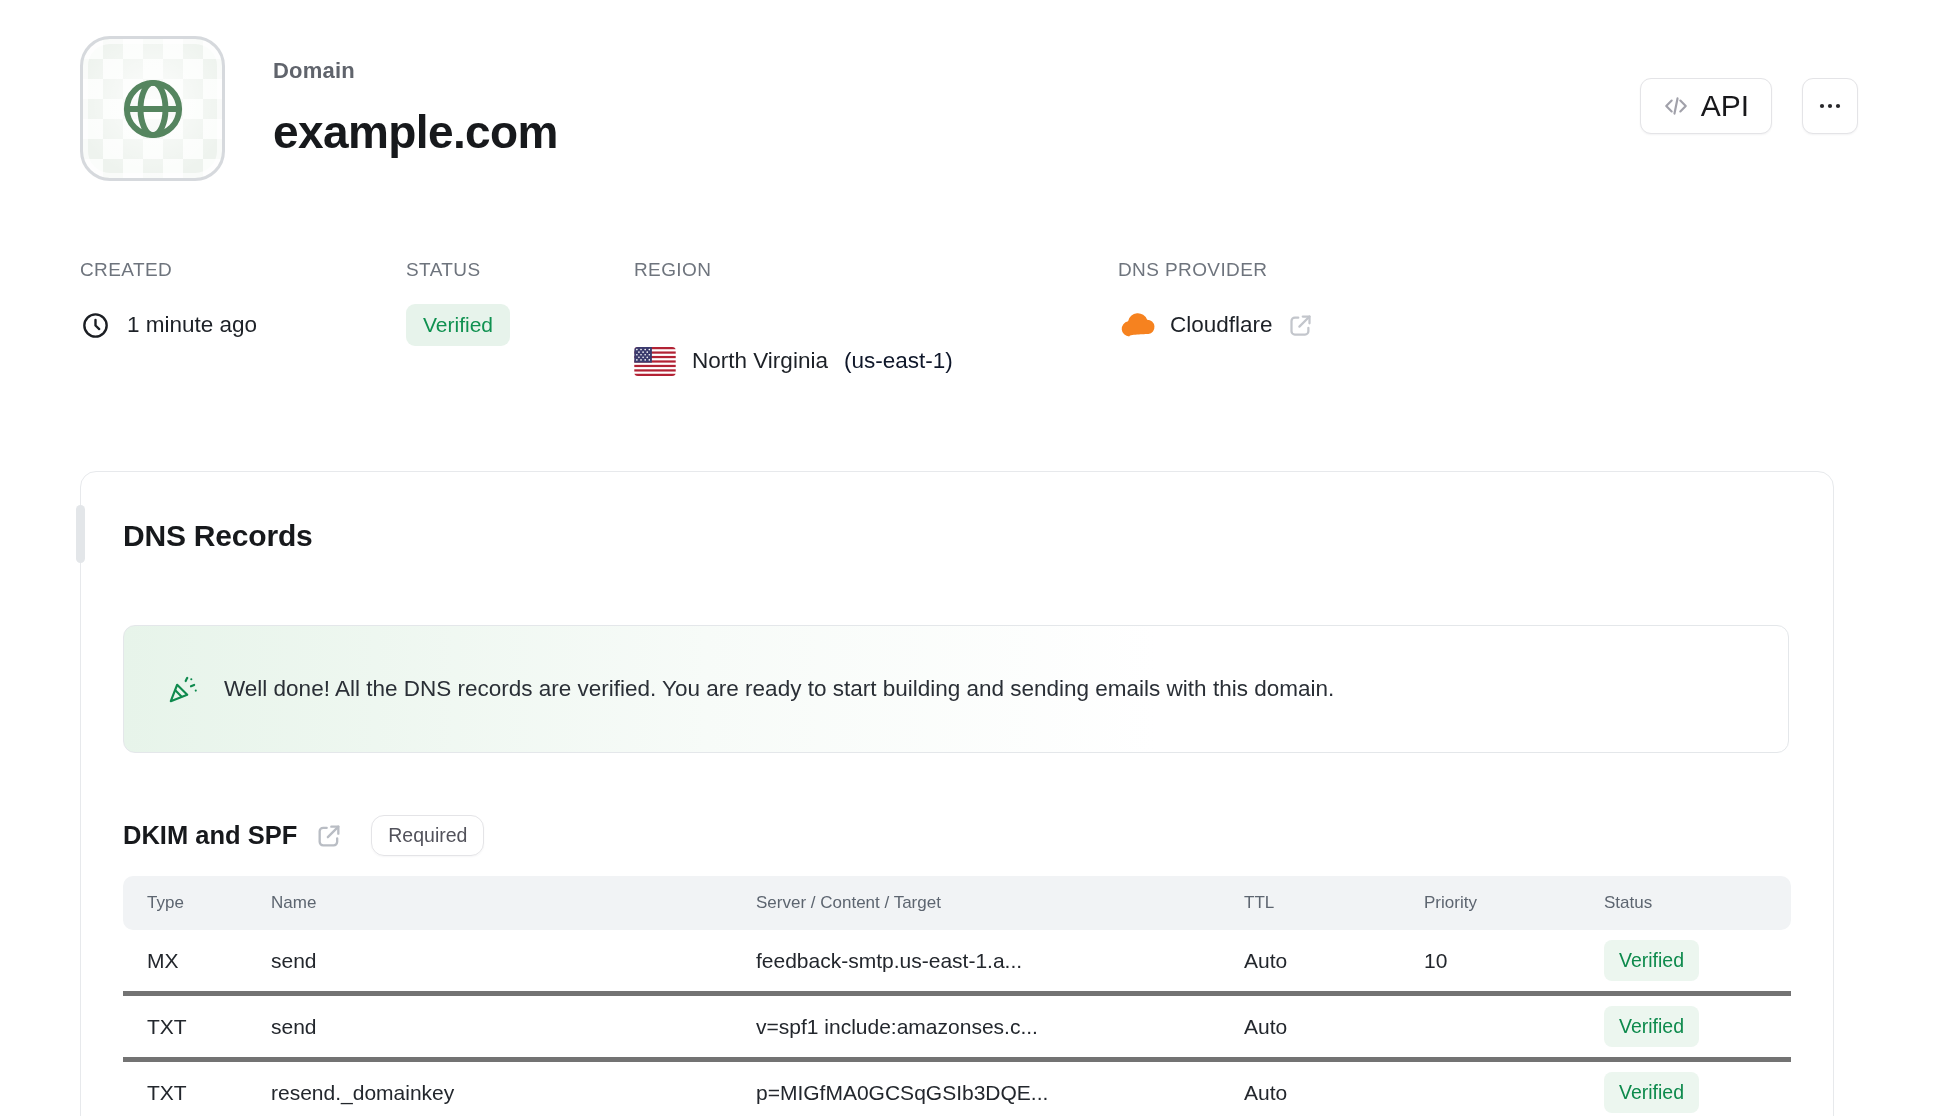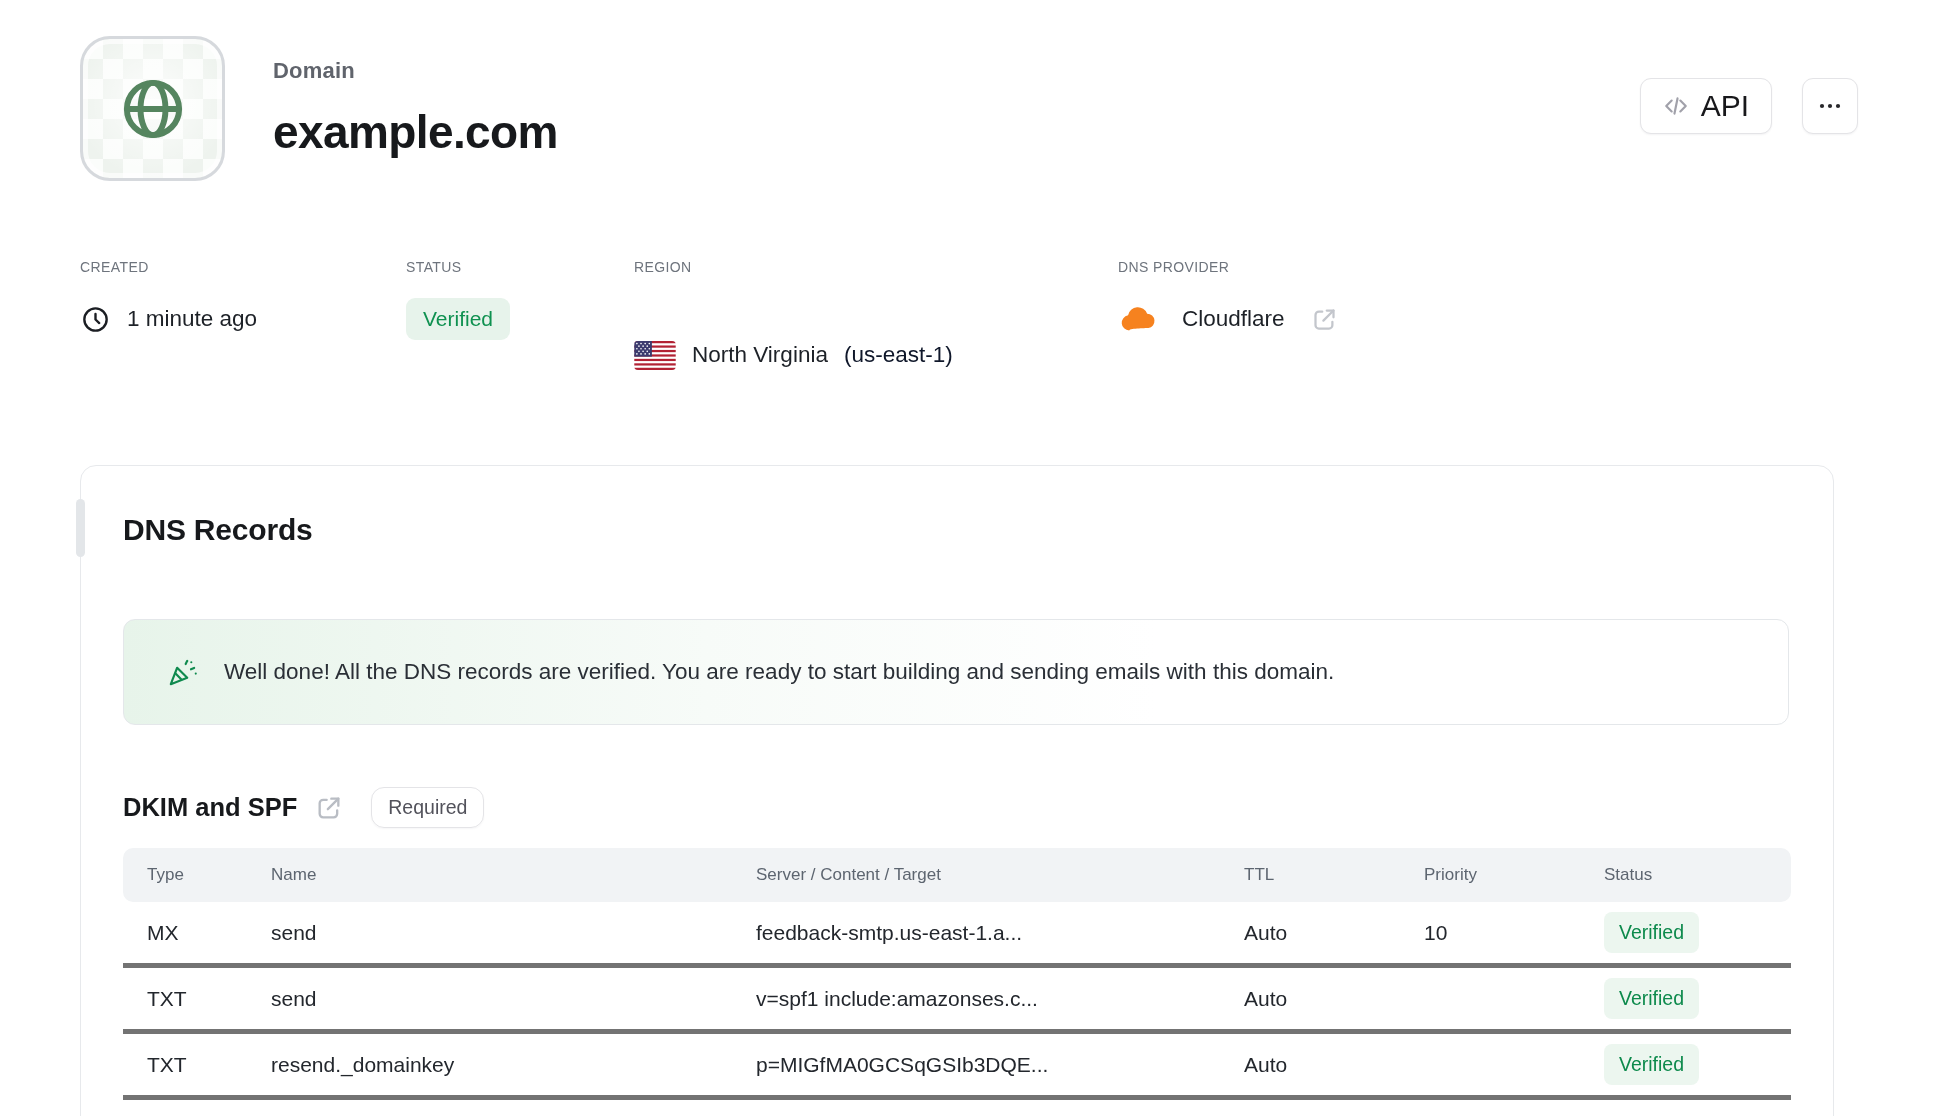--- a/index.html
+++ b/index.html
@@ -24,37 +24,37 @@
   .btn { display:inline-flex; align-items:center; justify-content:center; gap:12px;
     height:56px; border:1px solid #e4e4e7; border-radius:11px; background:#fff;
     box-shadow:0 1px 2px rgba(16,24,40,.05); cursor:pointer; }
   .btn-api { padding:0 22px; font-size:30px; font-weight:500; color:#18181b; }
   .btn-more { width:56px; }
 
   
   .meta-row { margin:78px 0 0 80px; display:flex; }
   .meta-col { display:flex; flex-direction:column; }
   .meta-col.c1 { width:326px; } .meta-col.c2 { width:228px; } .meta-col.c3 { width:484px;gap:36px; }
-  .meta-label { font-size:14px; font-weight:500; color:#6e747d; letter-spacing:.4px; }
+  .meta-label { font-size:19px; font-weight:500; color:#6e747d; letter-spacing:.4px; }
   .meta-value { margin-top:22px; display:flex; align-items:center; gap:16px;
     font-size:22.5px; color:#1d2127; min-height:44px; }
   .badge-green { display:inline-flex; align-items:center; background:#e7f3eb; color:#0f9150;
     font-size:21px; font-weight:500; border-radius:9px; padding:9px 17px; }
   .region-code { color:#0f172a; }
   .flag { border-radius:4px; overflow:hidden; display:block; }
-  .provider-link { display:flex; align-items:center; gap:26px; cursor:pointer; }
+  .provider-link { display:flex; align-items:center; gap:14px; cursor:pointer; }
 
   
   .card { position:relative; margin:88px 0 0 80px; width:1754px; min-height:700px;
     border:1px solid #e7e9ec; border-radius:16px; background:#fff; padding:47px 44px 0 42px; }
   .card-pill { position:absolute; left:-5px; top:33px; width:9px; height:58px;
     border-radius:6px; background:#e3e6e9; }
   .card-title { font-size:30px; font-weight:700; color:#17191c; letter-spacing:-.2px; }
 
-  .banner { margin-top:72px; height:106px; border:1px solid #e4e7ea; border-radius:12px;
+  .banner { margin-top:72px; height:128px; border:1px solid #e4e7ea; border-radius:12px;
     background:linear-gradient(90deg,#e7f4ea 0%, #f7fbf8 35%, #ffffff 62%);
     display:flex; align-items:center; padding:0 30px 0 42px; gap:24px; }
   .banner-text { font-size:22.5px; color:#2a2f36; }
 
   .section-head { margin-top:62px; display:flex; align-items:center; gap:18px; }
   .section-title { font-size:25.5px; font-weight:700; color:#17191c; }
   .badge-outline { display:inline-flex; align-items:center; border:1px solid #e4e4e7;
     border-radius:13px; padding:8px 16px; font-size:19.5px; color:#52525b; margin-left:10px;
     box-shadow:0 1px 2px rgba(16,24,40,.04); }
 

